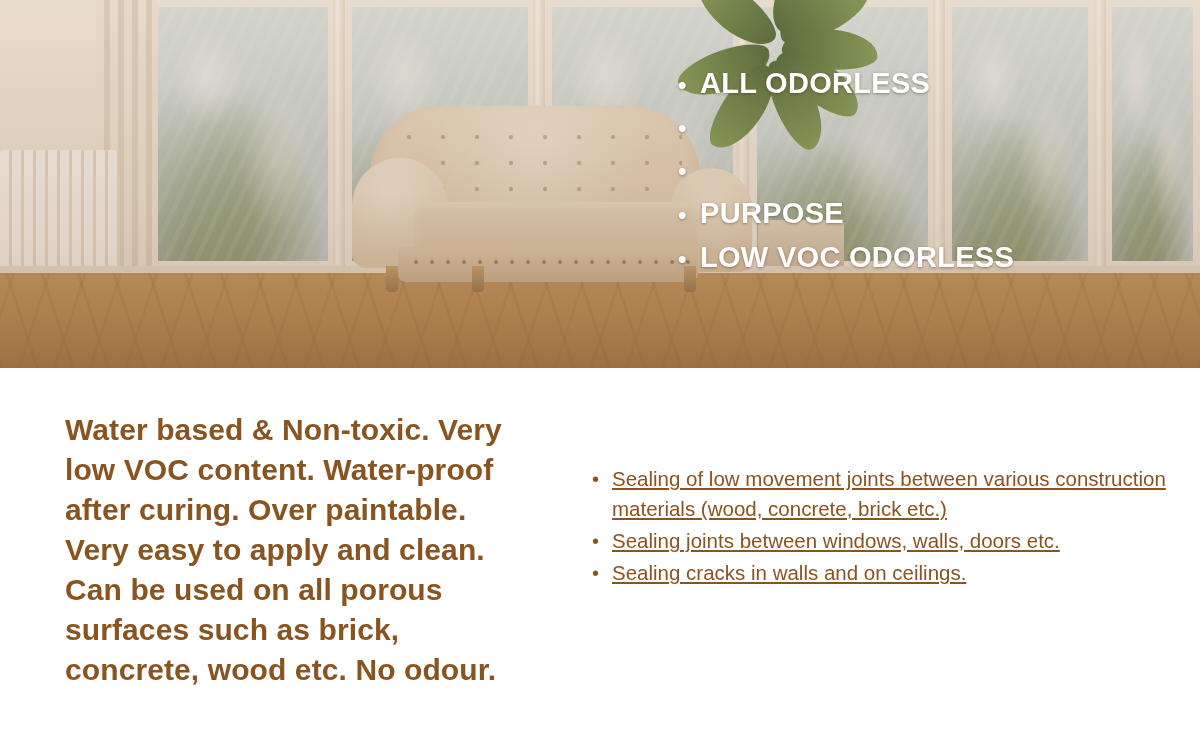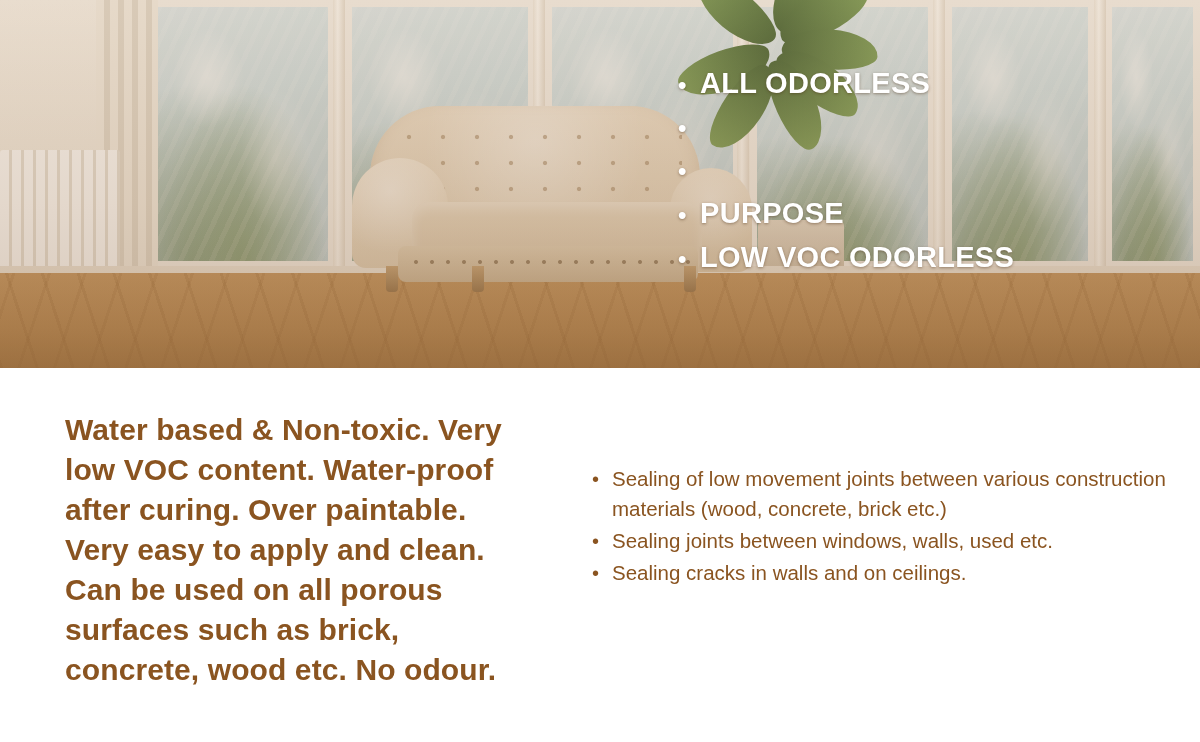--- a/index.html
+++ b/index.html
@@ -279,21 +279,21 @@
     font-size: 20.5px;
     font-weight: 400;
     line-height: 30px;
     margin-bottom: 2px;
   }
   .use-bullet {
     flex: 0 0 20px;
     font-size: 20px;
     line-height: 30px;
   }
-  .use-text { flex: 1 1 auto; }
+  .use-text { flex: 1 1 auto; text-decoration: underline; }
 </style>
 </head>
 <body>
 
 <div class="hero">
 
   <div class="scene">
 
     <div class="window-wall">
       <div class="glass g1">
@@ -382,20 +382,20 @@
 
   <div class="desc">Water based &amp; Non-toxic. Very low VOC content. Water-proof after curing. Over paintable. Very easy to apply and clean. Can be used on all porous surfaces such as brick, concrete, wood etc. No odour.</div>
 
   <div class="uses">
     <div class="use-item">
       <span class="use-bullet">•</span>
       <span class="use-text">Sealing of low movement joints between various construction materials (wood, concrete, brick etc.)</span>
     </div>
     <div class="use-item">
       <span class="use-bullet">•</span>
-      <span class="use-text">Sealing joints between windows, walls, used etc.</span>
+      <span class="use-text">Sealing joints between windows, walls, doors etc.</span>
     </div>
     <div class="use-item">
       <span class="use-bullet">•</span>
       <span class="use-text">Sealing cracks in walls and on ceilings.</span>
     </div>
   </div>
 </div>
 
 </body></html>

